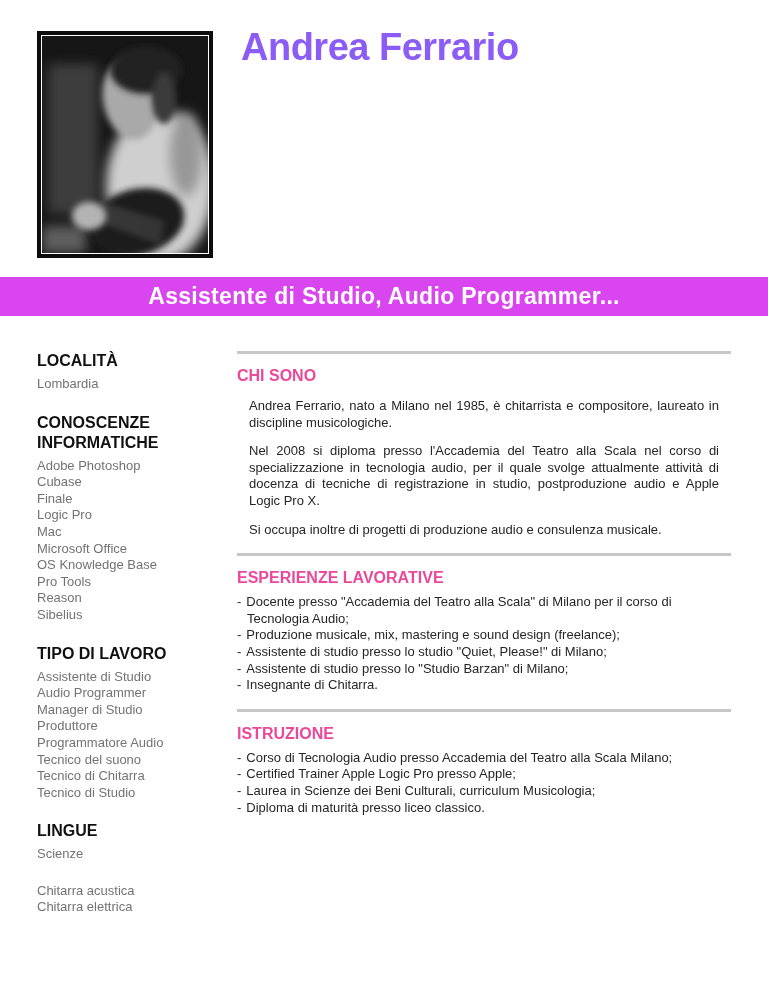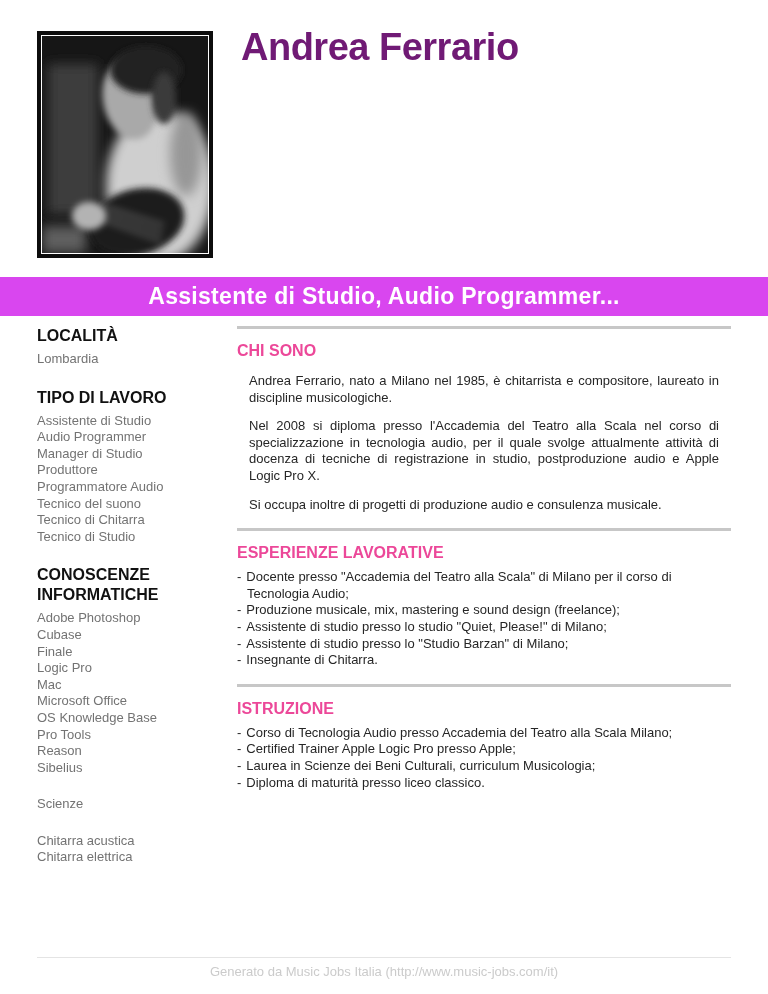--- a/index.html
+++ b/index.html
@@ -10,30 +10,30 @@
   }
   
   .header { display: flex; align-items: flex-start; padding: 31px 37px 0 37px; }
   .photo-frame {
     width: 176px; height: 227px; flex: 0 0 auto;
     border: 4px solid #0d0d0d; background: #ffffff; padding: 1px;
   }
   .photo-frame svg { display: block; width: 100%; height: 100%; }
   .page-title {
     margin: -6px 0 0 28px; font-size: 38px; font-weight: bold;
-    color: #701a75; letter-spacing: -0.5px; line-height: 1.2;
+    color: #8b5cf6; letter-spacing: -0.5px; line-height: 1.2;
   }
   
   .banner {
     margin-top: 19px; height: 39px; background: #d946ef;
     display: flex; align-items: center; justify-content: center;
   }
   .banner-text { color: #ffffff; font-size: 23px; font-weight: bold; letter-spacing: 0.3px; }
   
-  .content { display: flex; padding: 10px 37px 0 37px; }
+  .content { display: flex; padding: 35px 37px 0 37px; }
   .sidebar { flex: 0 0 165px; margin-right: 35px; }
   .side-section { margin-bottom: 20px; }
   .side-heading { font-size: 16px; font-weight: bold; color: #111111; line-height: 20px; margin: 0 0 5px 0; }
   .side-item { font-size: 13px; color: #737373; line-height: 16.6px; }
   .main { flex: 1; min-width: 0; }
   .main-section { margin-bottom: 15px; }
   .divider { height: 3px; background: #c7c7c7; margin-bottom: 12px; }
   .main-heading { font-size: 16px; font-weight: bold; color: #ec4899; line-height: 20px; margin: 0 0 6px 0; }
   .para { margin: 12px; font-size: 13px; line-height: 16.6px; color: #262626; text-align: justify; }
   .bullet-list { margin: 0; padding: 0; list-style: none; }
@@ -88,46 +88,47 @@
   <div class="content">
 
     <div class="sidebar">
 
       <div class="side-section">
         <h2 class="side-heading">LOCALITÀ</h2>
         <div class="side-item">Lombardia</div>
       </div>
 
       <div class="side-section">
-        <h2 class="side-heading">TIPO DI LAVORO</h2>
-        <div class="side-item">Assistente di Studio</div>
-        <div class="side-item">Audio Programmer</div>
-        <div class="side-item">Manager di Studio</div>
-        <div class="side-item">Produttore</div>
-        <div class="side-item">Programmatore Audio</div>
-        <div class="side-item">Tecnico del suono</div>
-        <div class="side-item">Tecnico di Chitarra</div>
-        <div class="side-item">Tecnico di Studio</div>
-      </div>
-
-      <div class="side-section">
         <h2 class="side-heading">CONOSCENZE INFORMATICHE</h2>
         <div class="side-item">Adobe Photoshop</div>
         <div class="side-item">Cubase</div>
         <div class="side-item">Finale</div>
         <div class="side-item">Logic Pro</div>
         <div class="side-item">Mac</div>
         <div class="side-item">Microsoft Office</div>
         <div class="side-item">OS Knowledge Base</div>
         <div class="side-item">Pro Tools</div>
         <div class="side-item">Reason</div>
         <div class="side-item">Sibelius</div>
       </div>
 
       <div class="side-section">
+        <h2 class="side-heading">TIPO DI LAVORO</h2>
+        <div class="side-item">Assistente di Studio</div>
+        <div class="side-item">Audio Programmer</div>
+        <div class="side-item">Manager di Studio</div>
+        <div class="side-item">Produttore</div>
+        <div class="side-item">Programmatore Audio</div>
+        <div class="side-item">Tecnico del suono</div>
+        <div class="side-item">Tecnico di Chitarra</div>
+        <div class="side-item">Tecnico di Studio</div>
+      </div>
+
+      <div class="side-section">
+        <h2 class="side-heading">LINGUE</h2>
         <div class="side-item">Scienze</div>
       </div>
 
       <div class="side-section">
         <div class="side-item">Chitarra acustica</div>
         <div class="side-item">Chitarra elettrica</div>
       </div>
 
     </div>
 
@@ -160,18 +161,14 @@
           <li class="bullet-item"><span class="bullet-dash">-</span><span>Corso di Tecnologia Audio presso Accademia del Teatro alla Scala Milano;</span></li>
           <li class="bullet-item"><span class="bullet-dash">-</span><span>Certified Trainer Apple Logic Pro presso Apple;</span></li>
           <li class="bullet-item"><span class="bullet-dash">-</span><span>Laurea in Scienze dei Beni Culturali, curriculum Musicologia;</span></li>
           <li class="bullet-item"><span class="bullet-dash">-</span><span>Diploma di maturità presso liceo classico.</span></li>
         </ul>
       </div>
 
     </div>
   </div>
 
-  <div class="footer">
-    <div class="footer-line"></div>
-    <div class="footer-text">Generato da Music Jobs Italia (http://www.music-jobs.com/it)</div>
-  </div>
 
 </div>
 
 </body></html>

